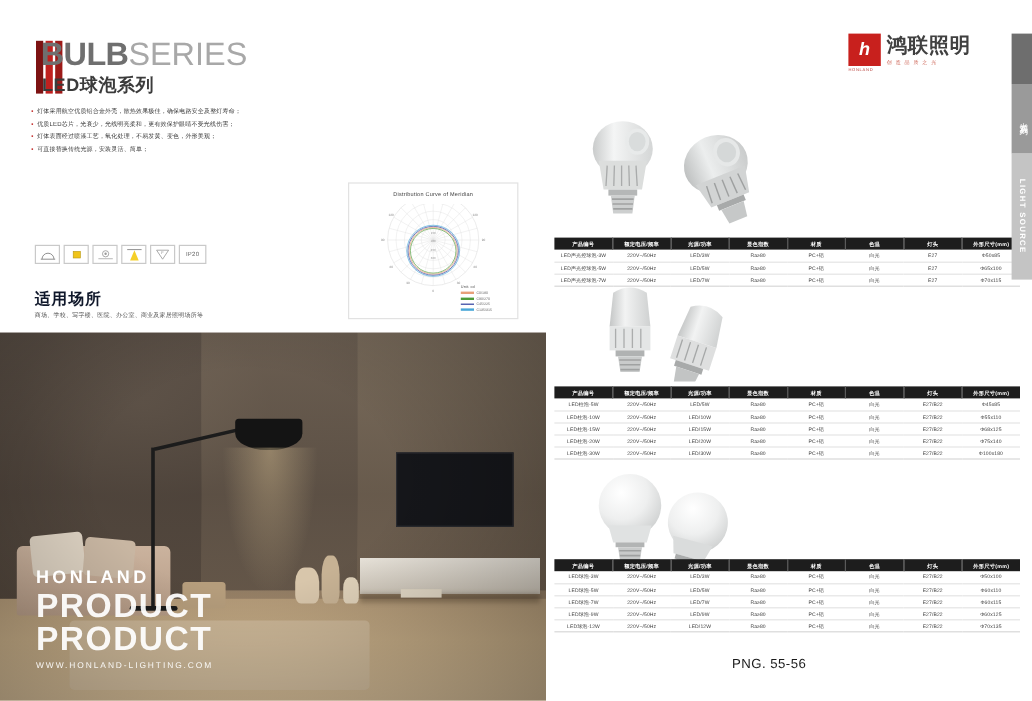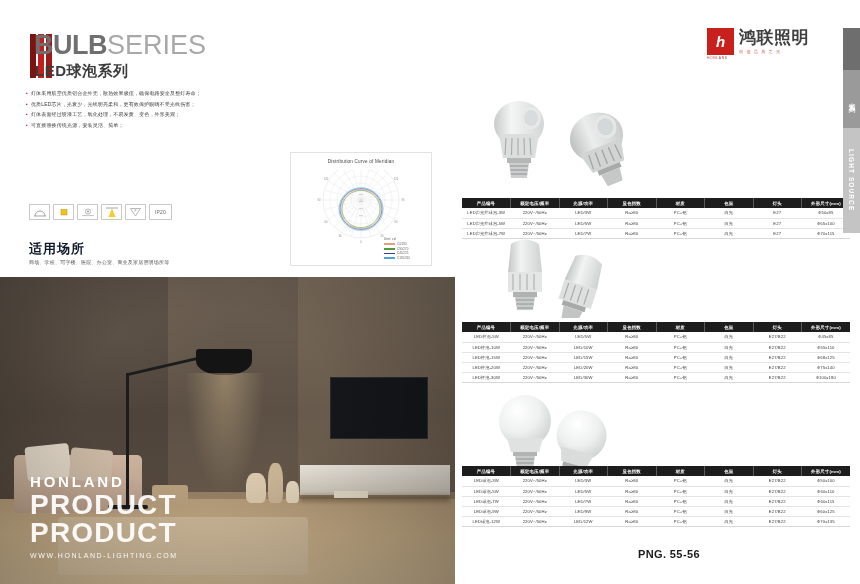--- a/index.html
+++ b/index.html
@@ -109,21 +109,21 @@
   .tbl { position: absolute; left: 7px; width: 388px; border-collapse: collapse; table-layout: fixed; }
   .t1 { top: 198px; }
   .t2 { top: 322px; }
   .t3 { top: 466px; }
   .tbl th { background: #1d1d1d; color: #fff; font-size: 4.4px; font-weight: bold; height: 10px; letter-spacing: 0.2px;
             border-right: 1px solid #5a5a5a; text-align: center; }
   .tbl th:last-child { border-right: none; }
   .tbl td { font-size: 4.2px; color: #3b3b3b; height: 10px; text-align: center; border-bottom: 1px solid #e4e4e4; letter-spacing: 0.1px; }
   .tbl tr:last-child td { border-bottom: 1px solid #d8d8d8; }
 
-  .pagenum { position: absolute; right: 12px; top: 548px; font-size: 11px; font-weight: bold; color: #1a1a1a; letter-spacing: 0.4px; }
+  .pagenum { position: absolute; right: 40px; top: 548px; font-size: 11px; font-weight: normal; color: #1a1a1a; letter-spacing: 0.4px; }
 </style>
 </head>
 <body>
 
 <div class="page">
 
   <div class="left-col">
 
     <div class="red-bars" style="left:30px;top:34px;">
         <i></i>

